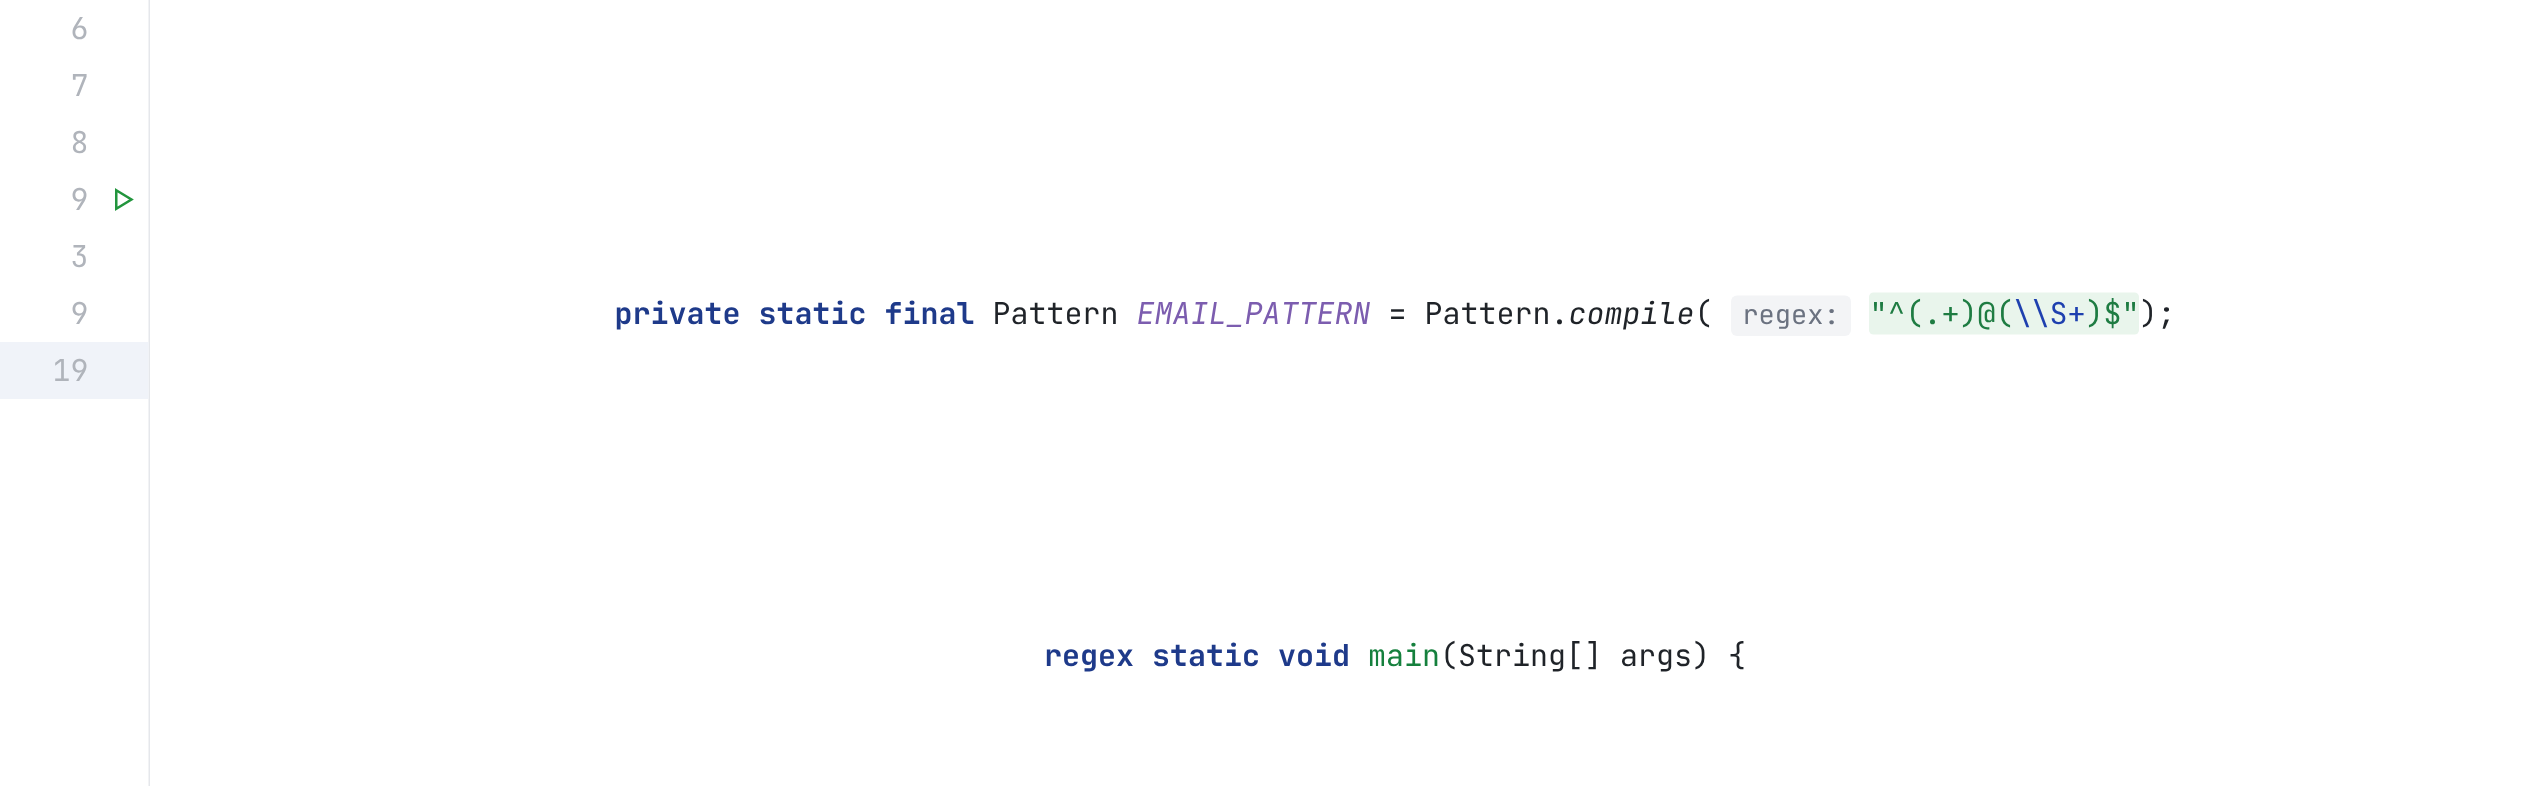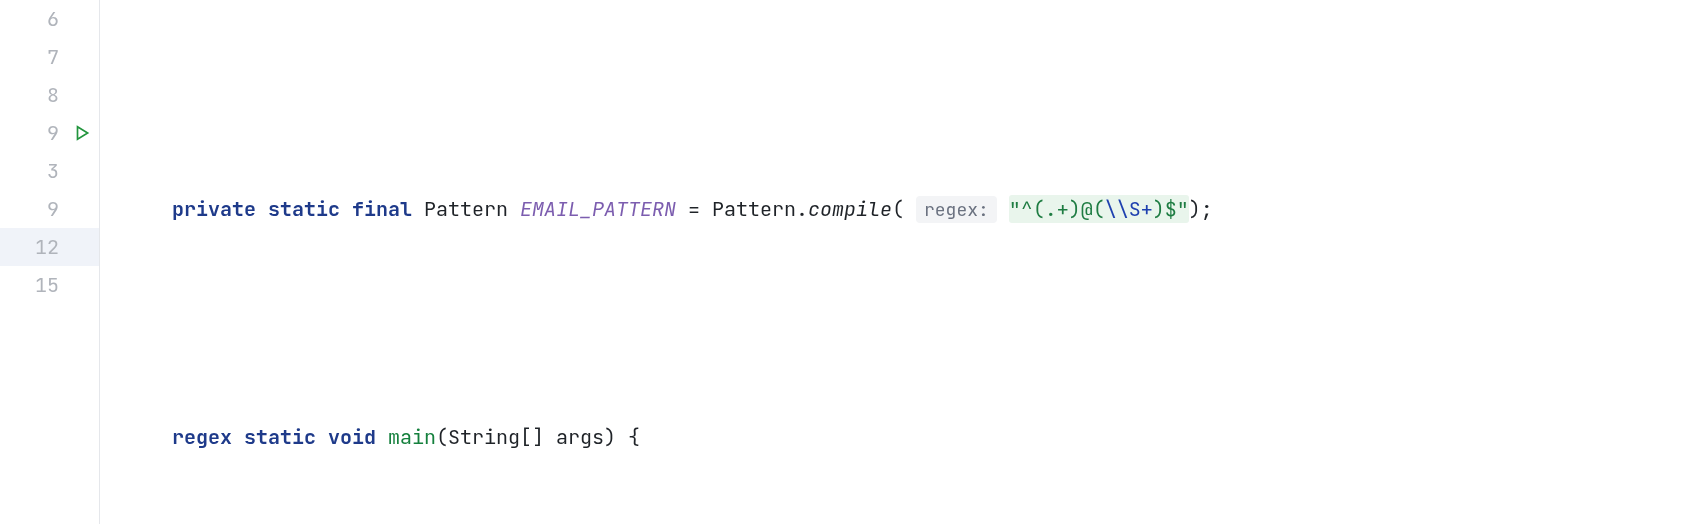--- a/index.html
+++ b/index.html
@@ -43,20 +43,21 @@
     }
     .run-icon svg {
       width: 18px;
       height: 18px;
     }
     .code-area {
       flex: 1;
       padding-left: 24px;
       white-space: pre;
       overflow: hidden;
+      text-align: center;
     }
     .code-line {
       display: block;
     }
     .highlight-line {
       background: #f0f3f9;
     }
     .kw { color: #1e3a8a; font-weight: 600; }
     .type { color: #1f2328; }
     .const-name { color: #7c5daf; font-style: italic; }
@@ -82,22 +83,21 @@
     <span class="line-num">
       <span>9</span>
       <span class="run-icon">
         <svg viewBox="0 0 16 16" fill="none" stroke="#22953d" stroke-width="1.5">
           <path d="M4 2.5 L13 8 L4 13.5 Z"></path>
         </svg>
       </span>
     </span>
     <span class="line-num">3</span>
     <span class="line-num">9</span>
-    <span class="line-num highlight-line">12</span>
-    <span class="line-num">15</span>
+    <span class="line-num highlight-line">19</span>
   </div>
   <div class="code-area">
     <span class="code-line"> </span>
     <span class="code-line">    <span class="kw">private</span> <span class="kw">static</span> <span class="kw">final</span> <span class="type">Pattern</span> <span class="const-name">EMAIL_PATTERN</span><span> = </span><span>Pattern</span><span>.</span><span class="method-ref">compile</span><span>(</span> <span class="hint">regex:</span><span> </span><span class="str-bg"><span>"</span><span>^(</span><span>.+</span><span>)@(</span><span class="str-regex-escape">\\S+</span><span>)$</span><span>"</span></span><span>);</span></span>
     <span class="code-line"> </span>
     <span class="code-line">    <span class="kw">regex</span> <span class="kw">static</span> <span class="kw">void</span> <span style="color:#15803d">main</span><span>(String[] args) {</span></span>
     
     
     
     

